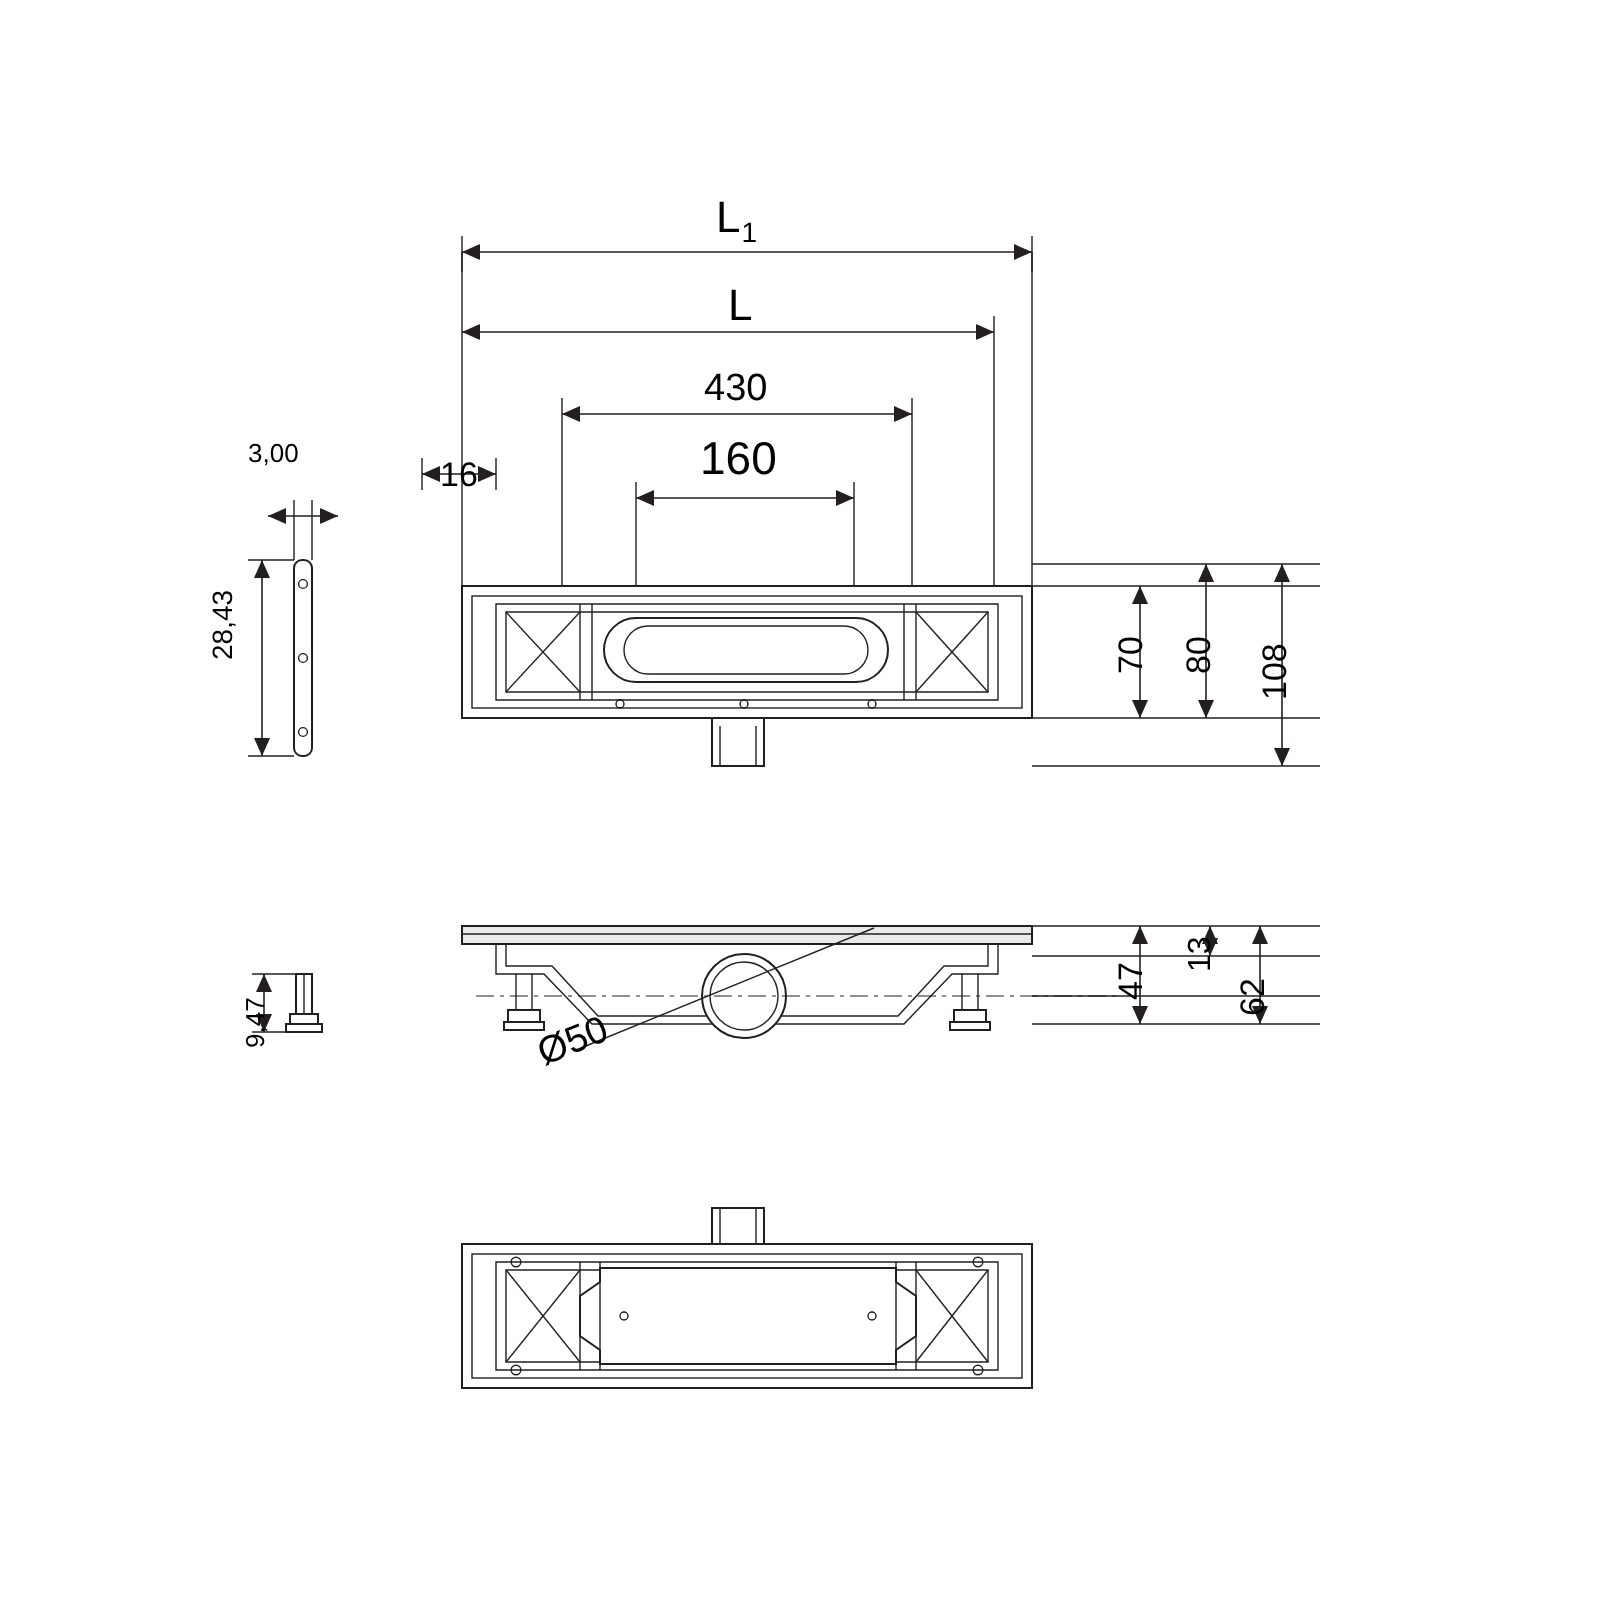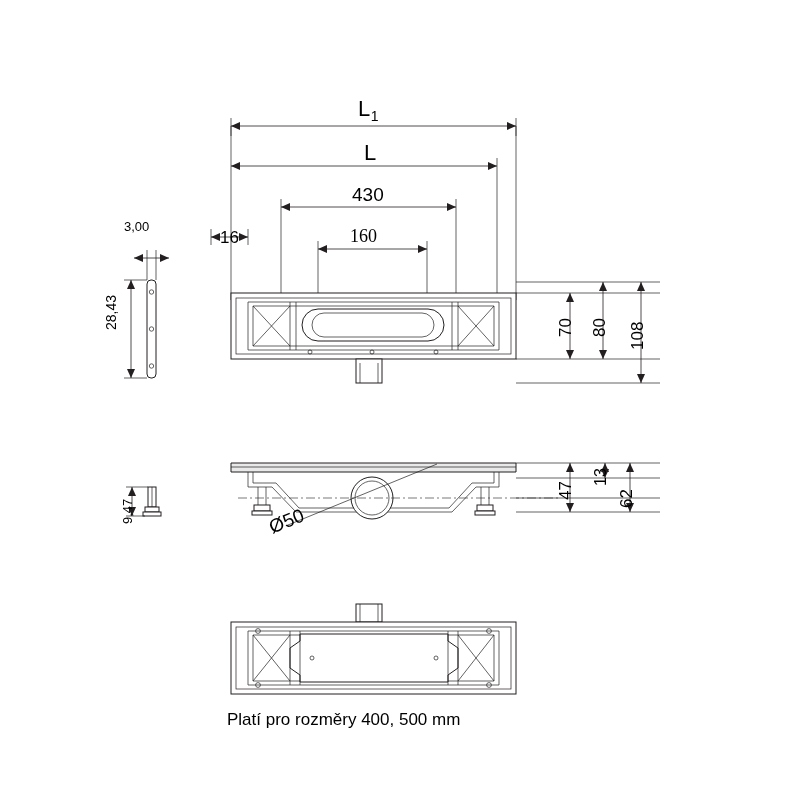--- a/index.html
+++ b/index.html
@@ -240,21 +240,21 @@
   </svg>
 
   <div style="position:absolute; left:358px; top:96px; font-size:22px; letter-spacing:0.5px;">
     <span>L</span><span style="font-size:14px; position:relative; top:5px;">1</span>
   </div>
 
   <div style="position:absolute; left:364px; top:140px; font-size:22px;">L</div>
 
   <div style="position:absolute; left:352px; top:184px; font-size:19px;">430</div>
 
-  <div style="position:absolute; left:350px; top:226px; font-size:18px;font-family:Liberation Serif, serif;">160</div>
+  <div style="position:absolute; left:350px; top:216px; font-size:23px;">160</div>
 
   <div style="position:absolute; left:220px; top:228px; font-size:17px;">16</div>
 
   <div style="position:absolute; left:124px; top:219px; font-size:13px;">3,00</div>
 
   <div style="position:absolute; left:103px; top:330px; font-size:14px; transform: rotate(-90deg); transform-origin: left top; white-space:nowrap;">28,43</div>
 
   <div style="position:absolute; left:556px; top:337px; font-size:17px; transform: rotate(-90deg); transform-origin: left top; white-space:nowrap;">70</div>
 
   <div style="position:absolute; left:590px; top:337px; font-size:17px; transform: rotate(-90deg); transform-origin: left top; white-space:nowrap;">80</div>
@@ -264,15 +264,14 @@
   <div style="position:absolute; left:556px; top:500px; font-size:17px; transform: rotate(-90deg); transform-origin: left top; white-space:nowrap;">47</div>
 
   <div style="position:absolute; left:592px; top:486px; font-size:16px; transform: rotate(-90deg); transform-origin: left top; white-space:nowrap;">13</div>
 
   <div style="position:absolute; left:617px; top:508px; font-size:17px; transform: rotate(-90deg); transform-origin: left top; white-space:nowrap;">62</div>
 
   <div style="position:absolute; left:120px; top:524px; font-size:13px; transform: rotate(-90deg); transform-origin: left top; white-space:nowrap;">9,47</div>
 
   <div style="position:absolute; left:266px; top:518px; font-size:19px; transform: rotate(-22deg); transform-origin: left top; white-space:nowrap;">Ø50</div>
 
-  <div style="position:absolute; left:227px; top:710px; font-size:17px; white-space:nowrap;">Platí pro rozměry 400, 500 mm</div>
 
 </div>
 
 </body></html>

